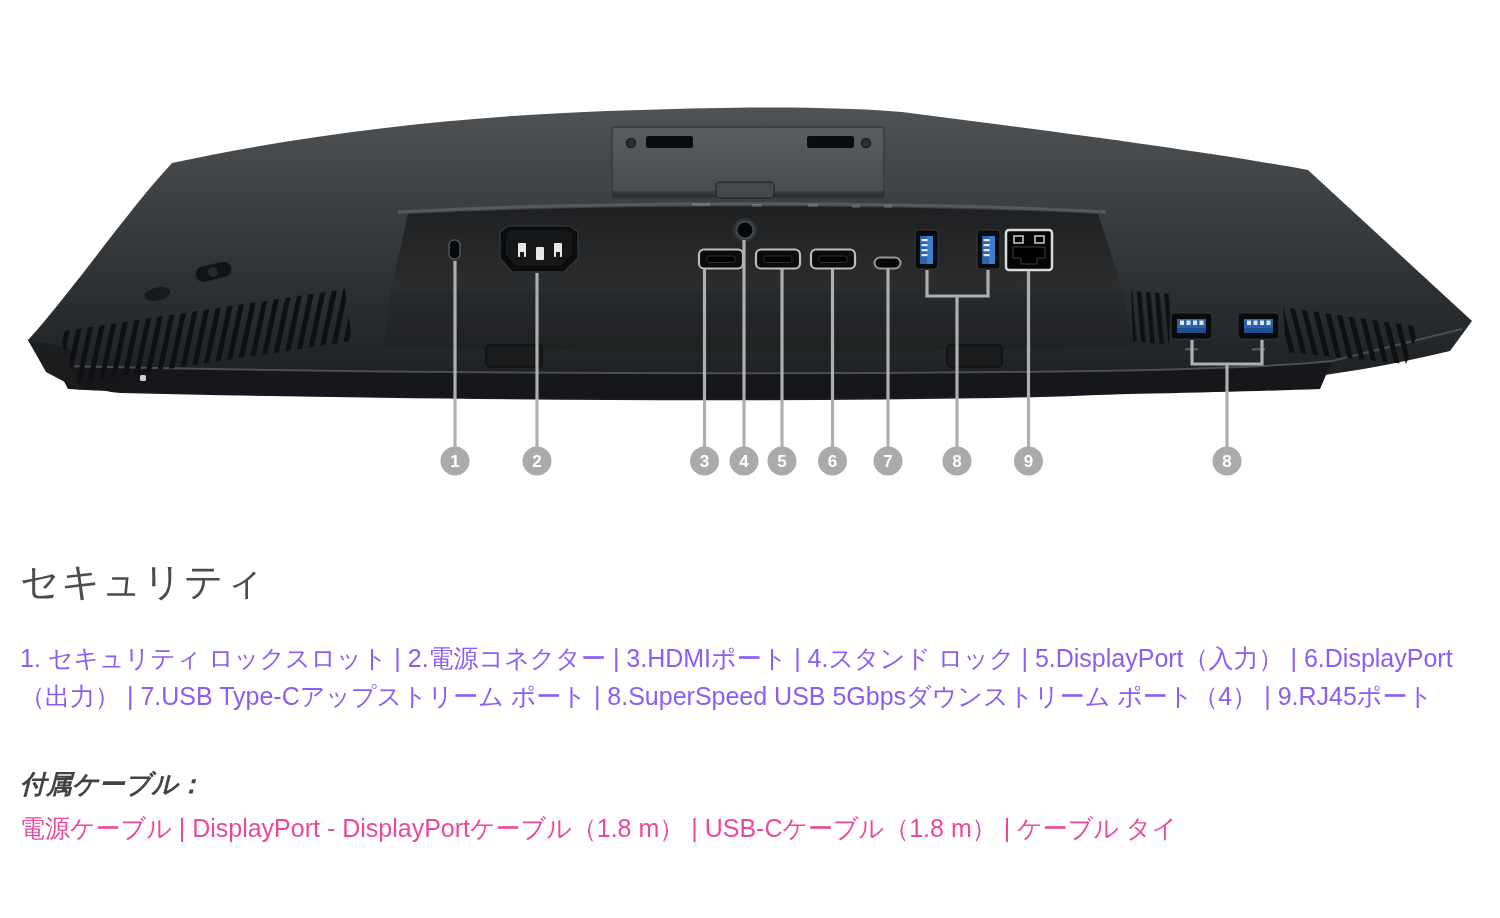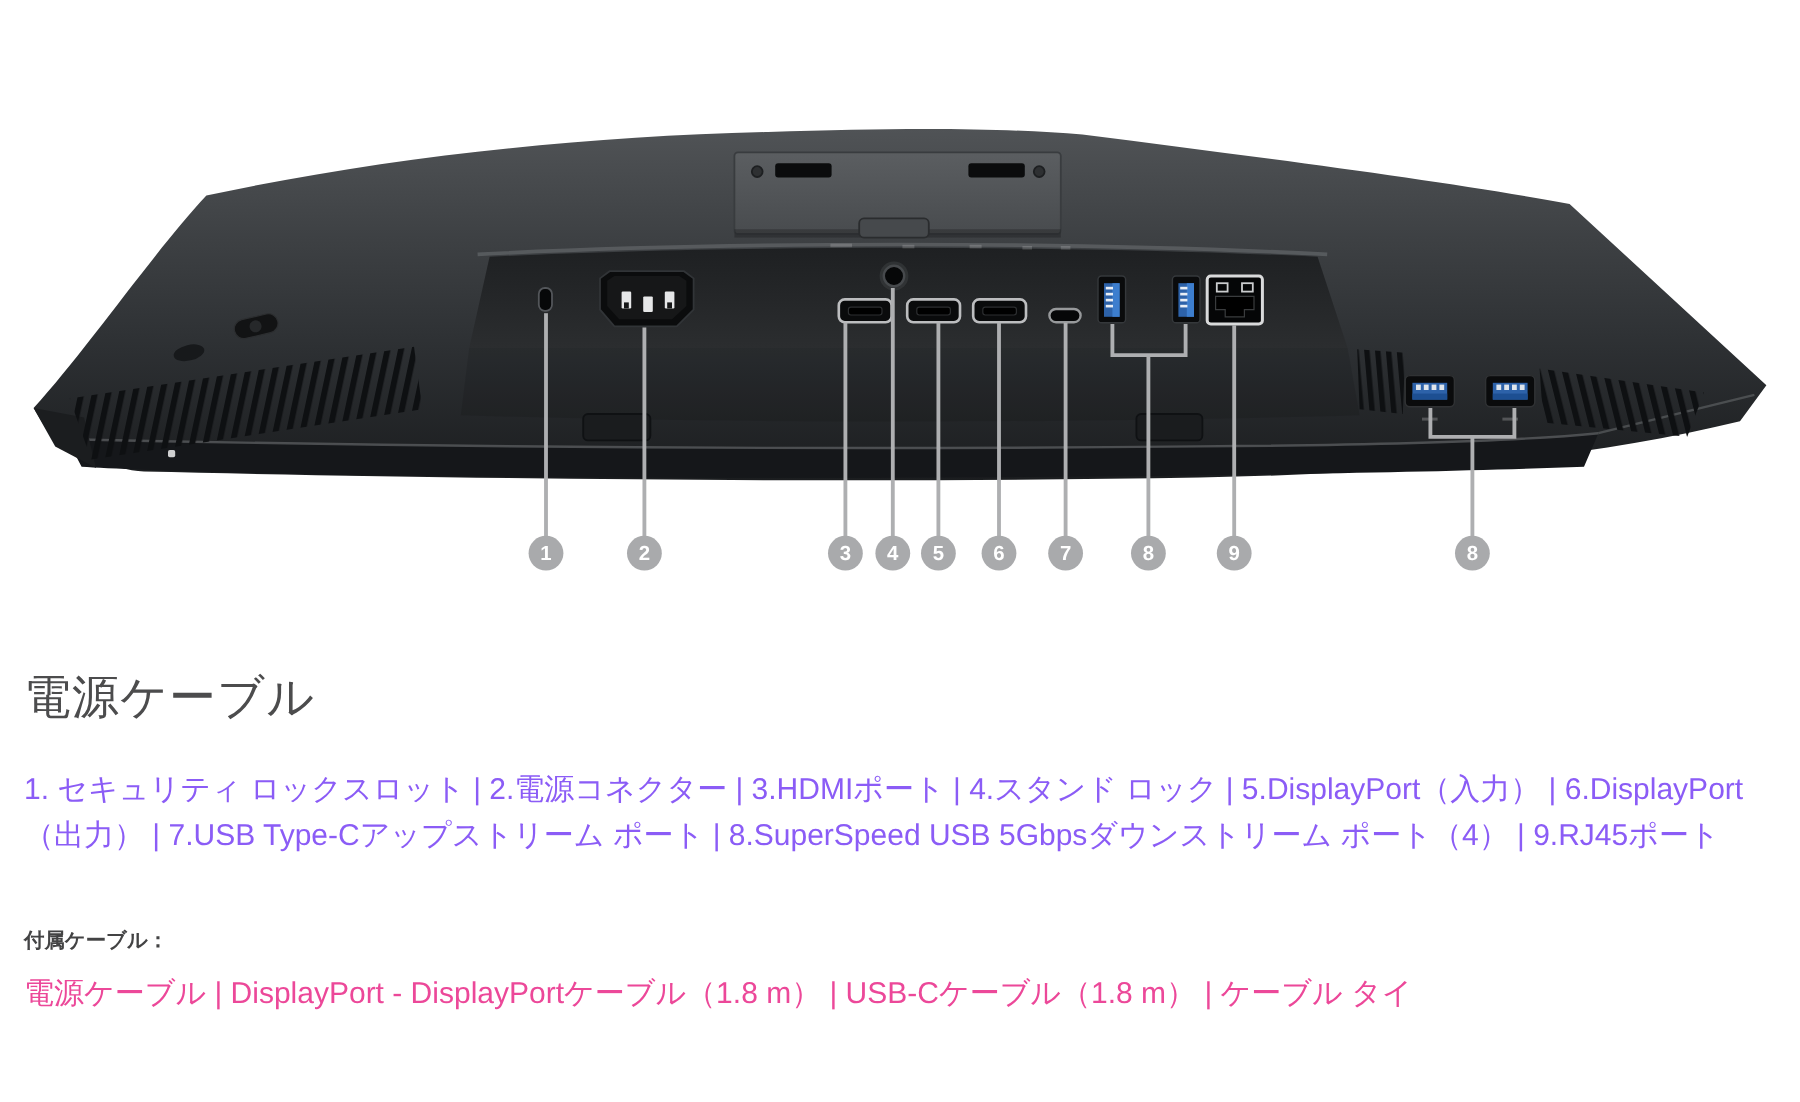--- a/index.html
+++ b/index.html
@@ -8,21 +8,21 @@
     font-family:"Liberation Sans",sans-serif;color:#4a4a4b;
   }
   .figure-wrap{width:1500px;height:510px;position:relative;}
   svg{display:block;}
   .content{padding:0 30px 0 20px;}
   .content h2{
     margin:50px 0 0;font-size:39px;font-weight:400;color:#4c4c4d;line-height:1.15;
     letter-spacing:1px;
   }
   .ports{margin:34px 0 0;font-size:25px;line-height:38px;color:#8b5cf6;max-width:1445px;}
-  .cables-head{margin:50px 0 0;font-size:17px;line-height:38px;font-weight:700;color:#434344;}
+  .cables-head{margin:50px 0 0;font-size:26px;line-height:38px;font-weight:700;color:#434344;font-style:italic;}
   .cables{margin:6px 0 0;font-size:25px;line-height:38px;color:#ec4899;max-width:1445px;}
   .callout-num{font-size:17px;font-weight:600;fill:#ffffff;}
 </style>
 </head>
 <body>
 
 <div class="figure-wrap">
 <svg width="1500" height="510" viewBox="0 0 1500 510" xmlns="http://www.w3.org/2000/svg">
   <defs>
     <linearGradient id="bodyGrad" x1="0" y1="0" x2="0" y2="1">
@@ -240,17 +240,17 @@
     </g>
     <g>
       <circle cx="1227" cy="461" r="14.5" fill="#a9aaac"></circle>
       <text class="callout-num" x="1227" y="467" text-anchor="middle">8</text>
     </g>
   </g>
 </svg>
 </div>
 
 <div class="content">
-  <h2>電源ケーブル</h2>
+  <h2>セキュリティ</h2>
   <p class="ports">1. セキュリティ ロックスロット | 2.電源コネクター | 3.HDMIポート | 4.スタンド ロック | 5.DisplayPort（入力） | 6.DisplayPort（出力） | 7.USB Type-Cアップストリーム ポート | 8.SuperSpeed USB 5Gbpsダウンストリーム ポート（4） | 9.RJ45ポート</p>
   <p class="cables-head">付属ケーブル：</p>
   <p class="cables">電源ケーブル | DisplayPort - DisplayPortケーブル（1.8 m） | USB-Cケーブル（1.8 m） | ケーブル タイ</p>
 </div>
 
 </body></html>

